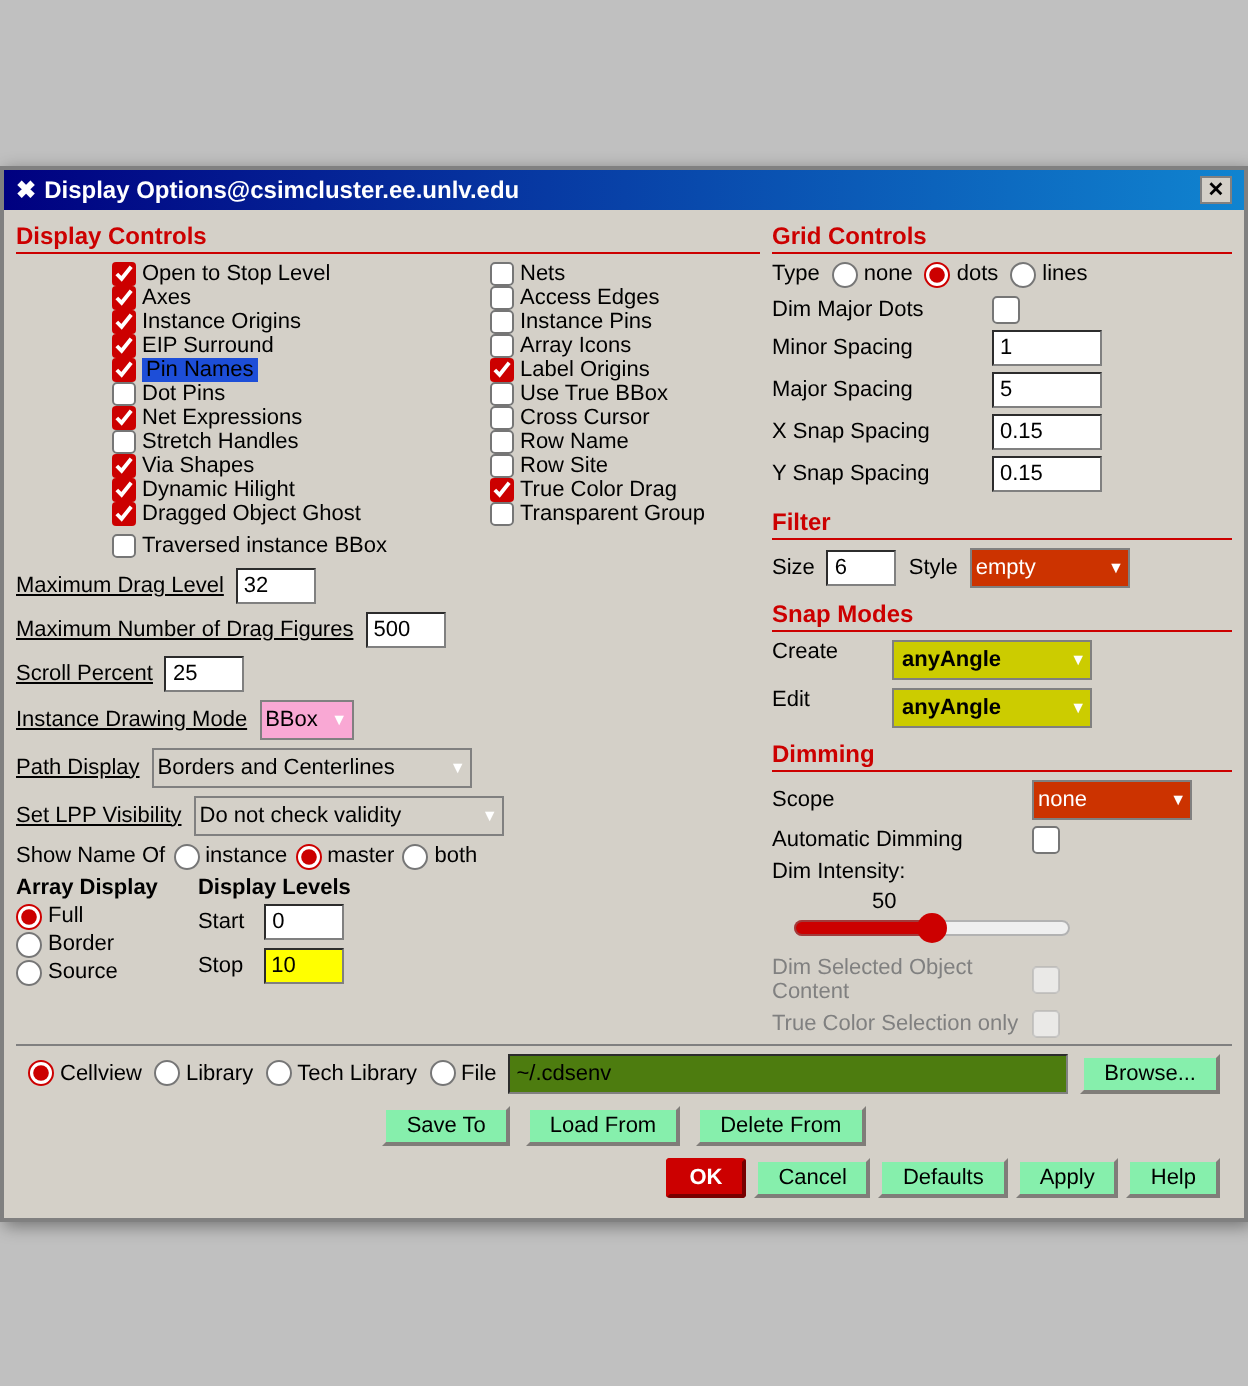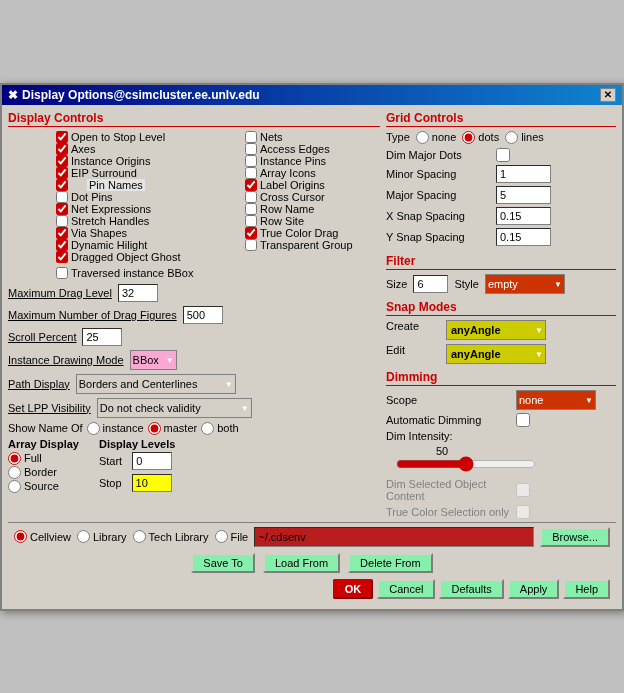--- a/index.html
+++ b/index.html
@@ -74,23 +74,22 @@
       white-space: nowrap;
       padding-left: 48px;
     }
     .checkbox-item input[type=checkbox] {
       width: 12px;
       height: 12px;
       margin: 0;
       accent-color: #cc0000;
     }
     .highlight-yellow {
-      background: #e5e5e5;
+      background: #1d4ed8;
       padding: 0 2px;
-      margin-left: 16px;
     }
     .field-row {
       display: flex;
       align-items: center;
       gap: 6px;
       margin-bottom: 4px;
       font-size: 11px;
     }
     .field-label { white-space: nowrap; text-decoration: underline; }
     .text-input {
@@ -236,21 +235,21 @@
       display: flex;
       align-items: center;
       gap: 6px;
       margin-bottom: 6px;
       font-size: 11px;
       flex-wrap: wrap;
     }
     .file-input {
       flex: 1;
       border: 1px inset #808080;
-      background: #b91c1c;
+      background: #4d7c0f;
       padding: 1px 3px;
       font-size: 11px;
       height: 20px;
       min-width: 100px;
     }
     .btn {
       background: #86efac;
       border: 2px outset #d4d0c8;
       padding: 2px 10px;
       font-size: 11px;
@@ -372,20 +371,24 @@
               <input type="checkbox" style="">
               <span>Instance Pins</span>
             </div>
             <div class="checkbox-item">
               <input type="checkbox" style="">
               <span>Array Icons</span>
             </div>
             <div class="checkbox-item">
               <input type="checkbox" checked="" style="">
               <span>Label Origins</span>
+            </div>
+            <div class="checkbox-item">
+              <input type="checkbox" style="">
+              <span>Use True BBox</span>
             </div>
             <div class="checkbox-item">
               <input type="checkbox" style="">
               <span>Cross Cursor</span>
             </div>
             <div class="checkbox-item">
               <input type="checkbox" style="">
               <span>Row Name</span>
             </div>
             <div class="checkbox-item">

